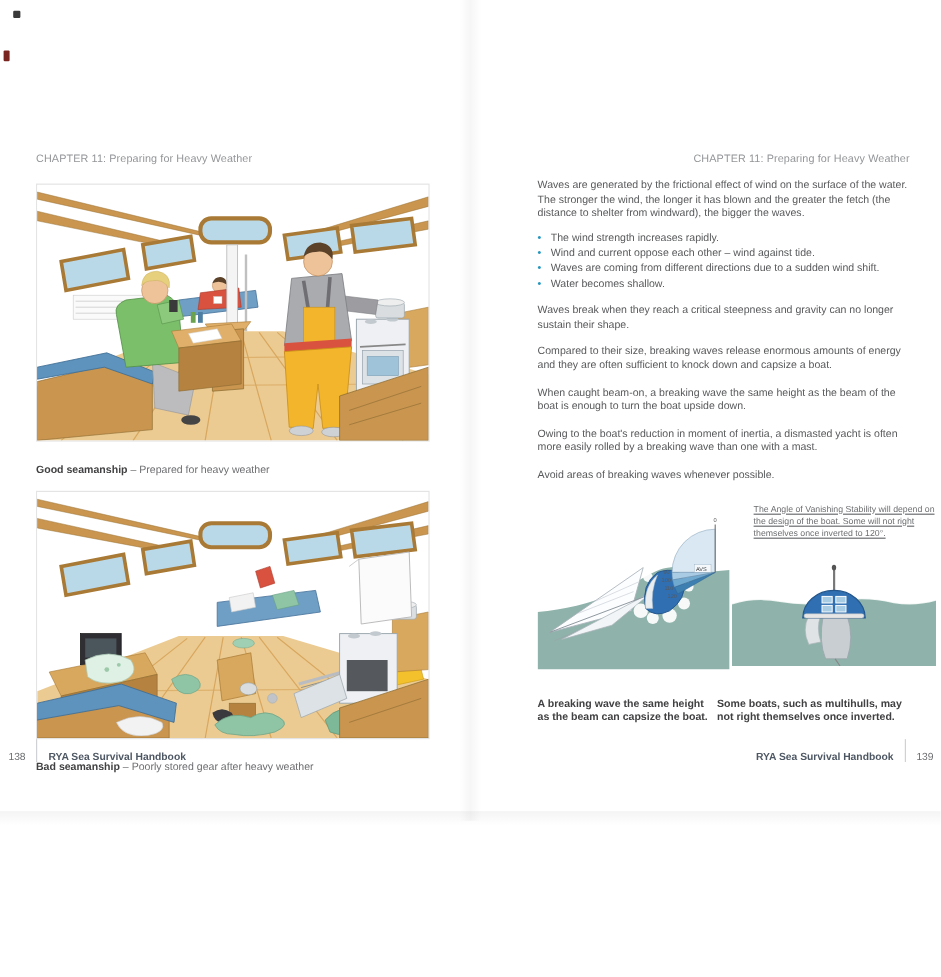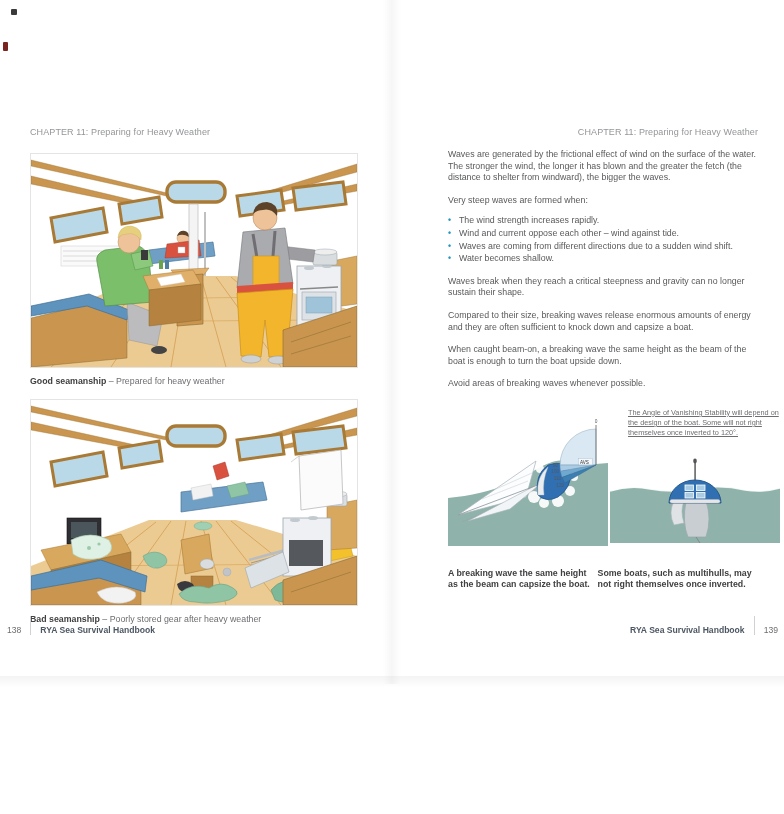--- a/index.html
+++ b/index.html
@@ -16,21 +16,21 @@
   .speck2{position:absolute;left:3px;top:42px;width:5px;height:9px;background:#7a2420;border-radius:1px;}
 
   .chapter-header{font-size:9px;color:#939598;letter-spacing:.1px;}
   .page-left .chapter-header{margin:127px 0 0 30px;}
   .page-right .chapter-header{margin-top:127px;text-align:right;}
 
   .figure{margin:16px 0 0 30px;width:328px;background:#fdfdfd;border:1px solid #e4e4e4;box-sizing:border-box;}
   .figure svg{display:block;}
   .fig-caption{margin:8px 0 0 30px;font-size:8.8px;color:#6d6e71;}
   .fig-caption .cap-b{font-weight:bold;color:#414042;}
-  .figure+.fig-caption{margin-top:8px;}
+  .figure+.fig-caption{margin-top:18px;}
   .fig2{margin-top:13px;}
 
   .section-heading{margin-top:19px;font-size:9.5px;font-weight:bold;color:#1f9cd8;}
   .para{margin:11px 0 0 0;font-size:8.8px;line-height:11.6px;color:#58595b;}
   .para:first-of-type{margin-top:12px;}
   ul.bullets{margin:8px 0 0 0;padding:0;list-style:none;}
   ul.bullets li{position:relative;padding-left:11px;font-size:8.8px;line-height:12.6px;color:#58595b;}
   ul.bullets li::before{content:"•";position:absolute;left:0;top:0;color:#2596be;font-weight:bold;}
 
   .diagrams{display:flex;margin-top:13px;}
@@ -272,32 +272,32 @@
       <span class="rule"></span>
       <span class="btitle">RYA Sea Survival Handbook</span>
     </div>
   </div>
 
   <div class="page page-right">
     <div class="chapter-header">CHAPTER 11: Preparing for Heavy Weather</div>
 
 
     <p class="para">Waves are generated by the frictional effect of wind on the surface of the water. The stronger the wind, the longer it has blown and the greater the fetch (the distance to shelter from windward), the bigger the waves.</p>
-    <p class="para">Very steep waves are formed when:</p>
 
     <ul class="bullets">
       <li>The wind strength increases rapidly.</li>
       <li>Wind and current oppose each other – wind against tide.</li>
       <li>Waves are coming from different directions due to a sudden wind shift.</li>
       <li>Water becomes shallow.</li>
     </ul>
 
     <p class="para">Waves break when they reach a critical steepness and gravity can no longer sustain their shape.</p>
     <p class="para">Compared to their size, breaking waves release enormous amounts of energy and they are often sufficient to knock down and capsize a boat.</p>
     <p class="para">When caught beam-on, a breaking wave the same height as the beam of the boat is enough to turn the boat upside down.</p>
+    <p class="para">Owing to the boat's reduction in moment of inertia, a dismasted yacht is often more easily rolled by a breaking wave than one with a mast.</p>
     <p class="para">Avoid areas of breaking waves whenever possible.</p>
 
     <div class="diagrams">
 
       <div class="diag-left">
         <svg width="160" height="143" viewBox="0 0 160 143">
 
           <path d="M0,95 C22,93 44,88 62,80 C82,71 94,62 104,59 C116,56 126,58 136,62 L160,60 L160,143 L0,143 Z" fill="#8fb3aa"></path>
 
           <line x1="148" y1="62" x2="14" y2="119" stroke="#9aa3a8" stroke-width="0.6"></line>

